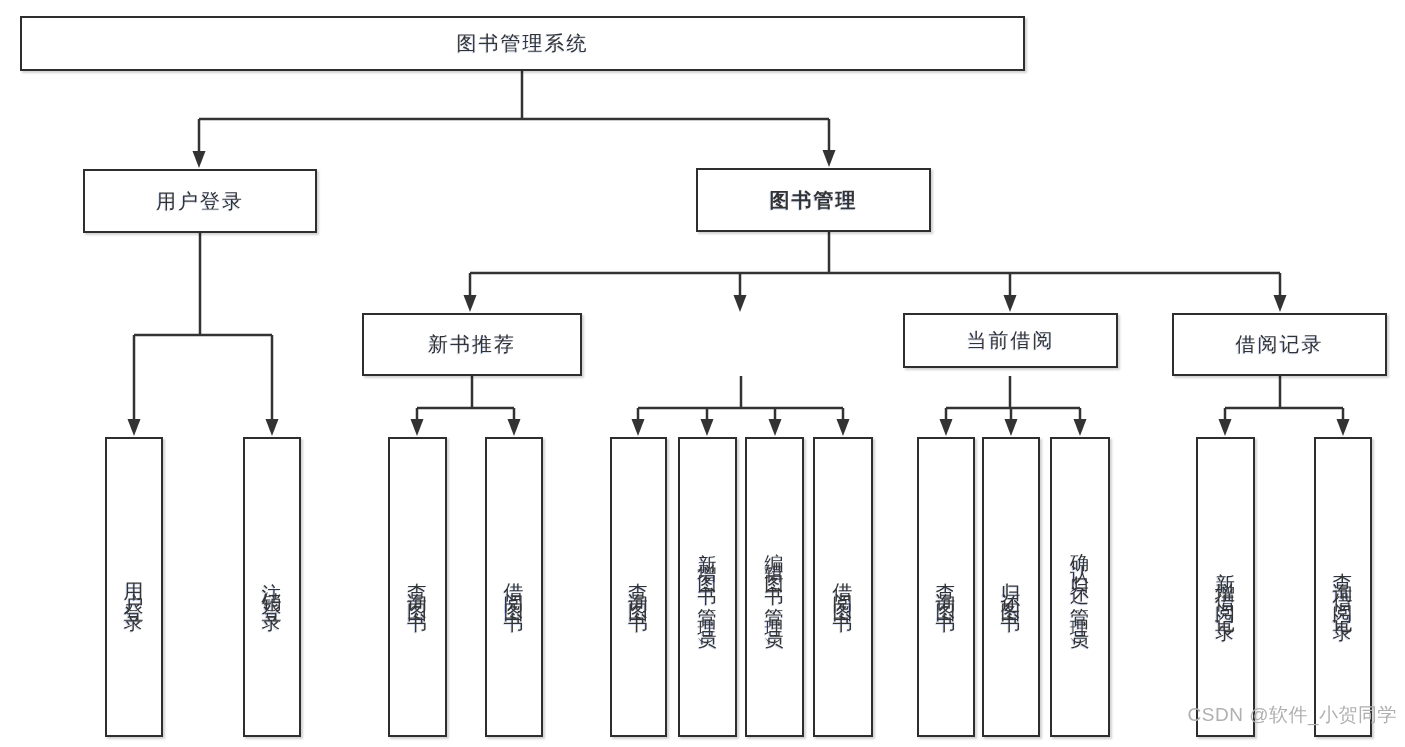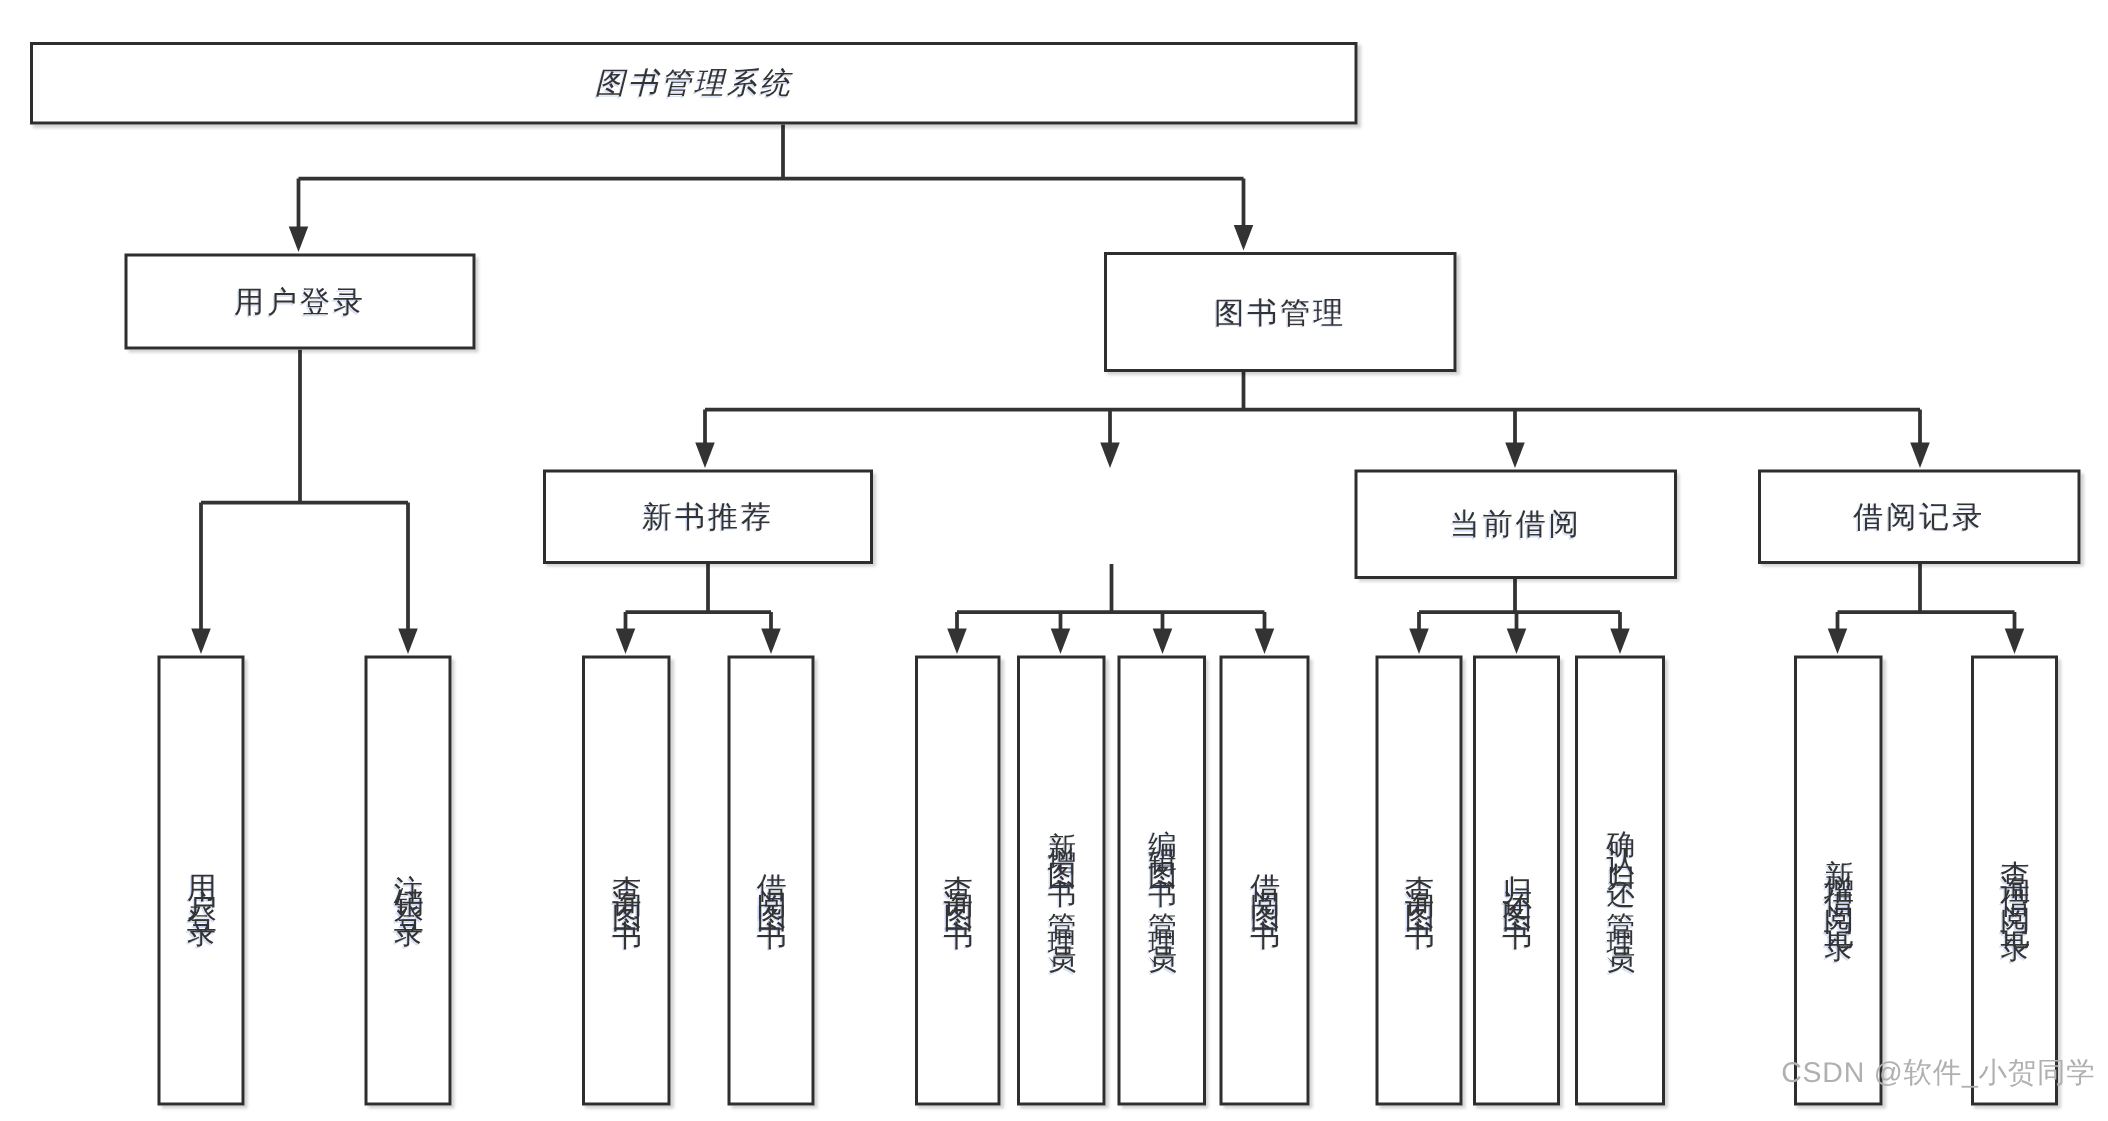--- a/index.html
+++ b/index.html
@@ -88,35 +88,35 @@
       <polygon points="1073.5,419 1086.5,419 1080,436"></polygon>
     </g>
 
     <g>
       <path d="M1280 376 V408 M1225 408 H1343 M1225 408 V420 M1343 408 V420"></path>
       <polygon points="1218.5,419 1231.5,419 1225,436"></polygon>
       <polygon points="1336.5,419 1349.5,419 1343,436"></polygon>
     </g>
   </svg>
 
-  <div class="box h-box" style="left:20px;top:28px;width:885px;height:55px;font-style:italic;">
+  <div class="box h-box" style="left:20px;top:16px;width:1005px;height:55px;">
     <span>图书管理系统</span>
   </div>
 
   <div class="box h-box" style="left:83px;top:169px;width:234px;height:64px;">
     <span>用户登录</span>
   </div>
-  <div class="box h-box" style="left:736px;top:168px;width:235px;height:80px;">
+  <div class="box h-box" style="left:696px;top:168px;width:235px;height:64px;font-weight:bold;">
     <span>图书管理</span>
   </div>
 
   <div class="box h-box" style="left:362px;top:313px;width:220px;height:63px;justify-content:center;">
     <span>新书推荐</span>
   </div>
-  <div class="box h-box" style="left:903px;top:313px;width:215px;height:73px;font-family:Liberation Mono, monospace;">
+  <div class="box h-box" style="left:903px;top:313px;width:215px;height:55px;font-family:Liberation Mono, monospace;">
     <span>当前借阅</span>
   </div>
   <div class="box h-box" style="left:1172px;top:313px;width:215px;height:63px;">
     <span>借阅记录</span>
   </div>
 
   <div class="box v-box" style="left:105px;top:437px;width:58px;height:300px;">
     <span>用户登录</span>
   </div>
   <div class="box v-box" style="left:243px;top:437px;width:58px;height:300px;">

